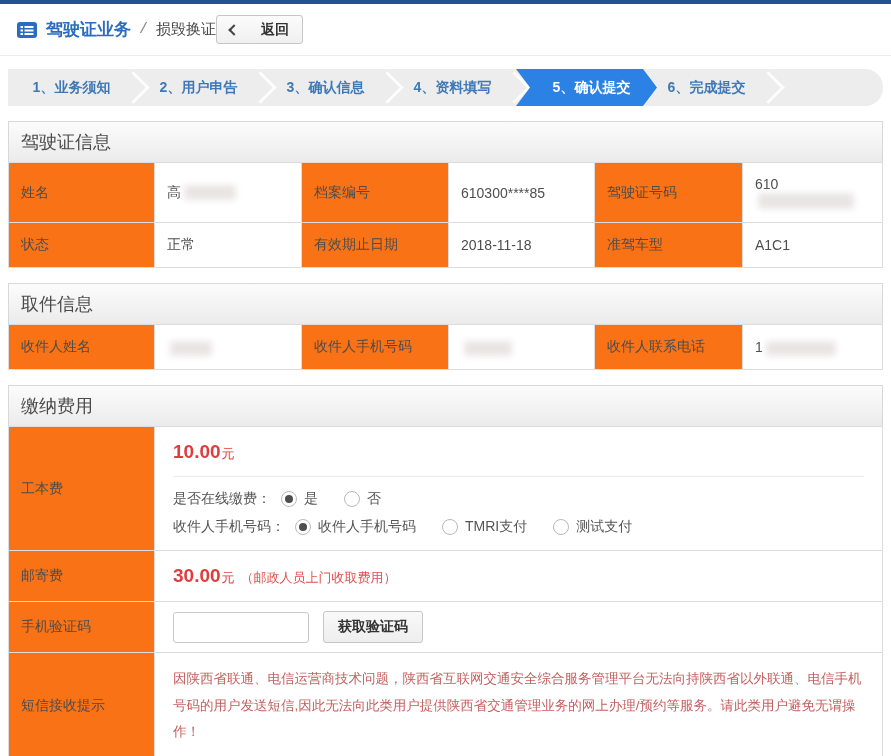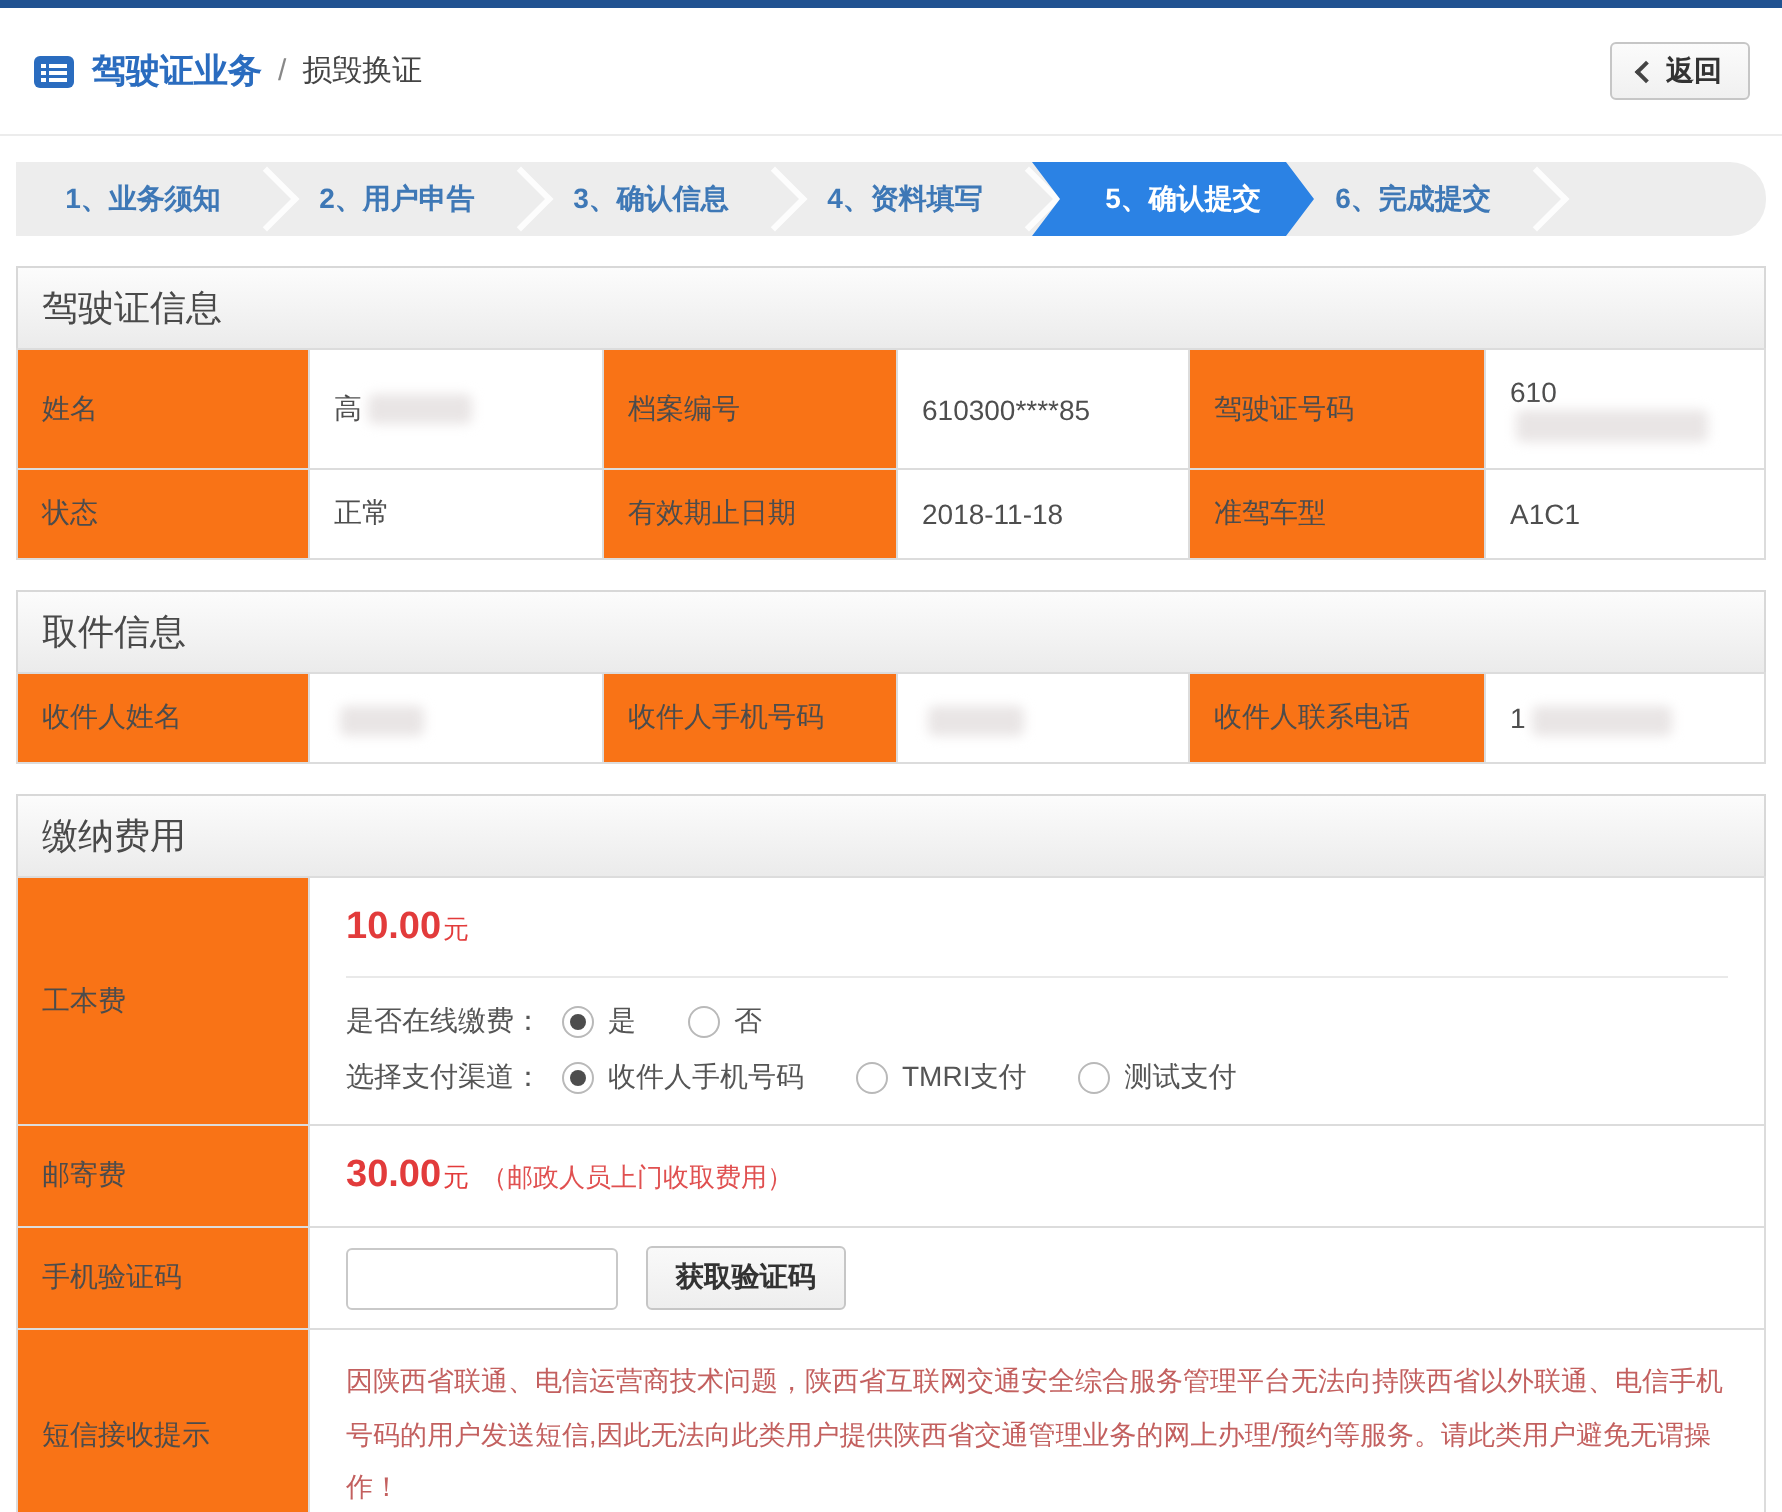--- a/index.html
+++ b/index.html
@@ -7,30 +7,30 @@
   body {
     width: 891px; min-height: 756px;
     font-family: "Liberation Sans", "DejaVu Sans", sans-serif;
     font-size: 14px; color: #4a4a4a;
   }
   
   .topbar { height: 4px; background: #215291; }
 
   
   .page-header {
-    height: 64px; display: flex; align-items: center; justify-content: space-between;
-    padding: 0 16px 0 16px; border-bottom: 1px solid #ececec; background:#fff;
+    height: 52px; display: flex; align-items: center; justify-content: flex-start;
+    padding: 0 16px 0 16px; border-bottom: 1px solid #ececec; background:#fff;font-family:Liberation Mono, monospace;
   }
   .header-left { display: flex; align-items: center; gap: 8px; }
   .hdr-icon { display:inline-flex; width:22px; height:18px; }
   .hdr-title { color: #2a6cbf; font-size: 17px; font-weight: bold; }
   .hdr-sep { color: #888; font-size: 15px; }
   .hdr-sub { color: #444; font-size: 15px; }
   .back-btn {
-    display: inline-flex; align-items: center; gap: 6px;
+    display: inline-flex; align-items: center; gap: 23px;
     height: 29px; padding: 0 13px; cursor: pointer;
     background: linear-gradient(#fbfbfb,#f0f0f0); border: 1px solid #c6c6c6; border-radius: 3px;
     font-family: inherit; font-size: 14px; color: #333; font-weight: bold;
   }
   .chev-left { width: 8px; height: 8px; border-style: solid; border-color:#444;
     border-width: 2px 0 0 2px; transform: rotate(-45deg); display:inline-block; }
 
   
   .steps { display: flex; margin: 13px 8px 0 8px; height: 37px; background: #ededed;
     border-radius: 0 18px 18px 0; position: relative; }
@@ -202,21 +202,21 @@
           <span class="radio-wrap">
             <span class="radio checked"></span>
             <span>是</span>
           </span>
           <span class="radio-wrap">
             <span class="radio"></span>
             <span>否</span>
           </span>
         </div>
         <div class="opt-line">
-          <span class="opt-label">选择支付渠道：</span>
+          <span class="opt-label">收件人手机号码：</span>
           <span class="radio-wrap">
             <span class="radio checked"></span>
             <span>收件人手机号码</span>
           </span>
           <span class="radio-wrap">
             <span class="radio"></span>
             <span>TMRI支付</span>
           </span>
           <span class="radio-wrap">
             <span class="radio"></span>

